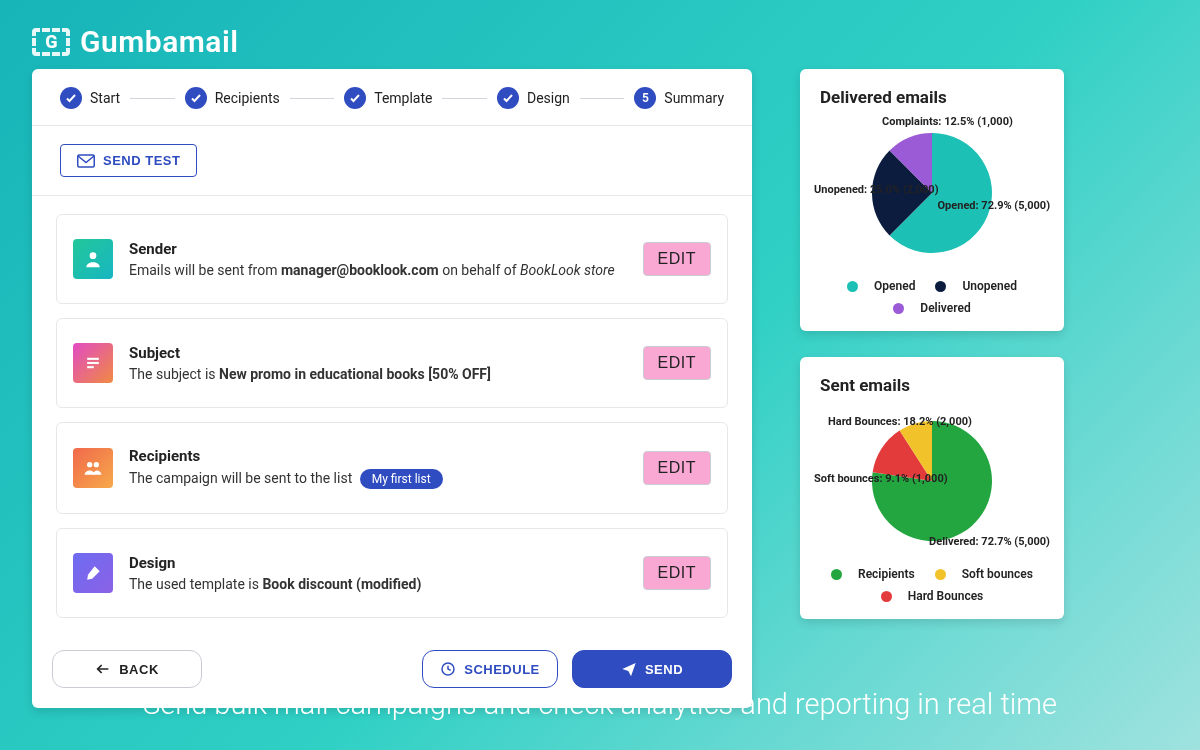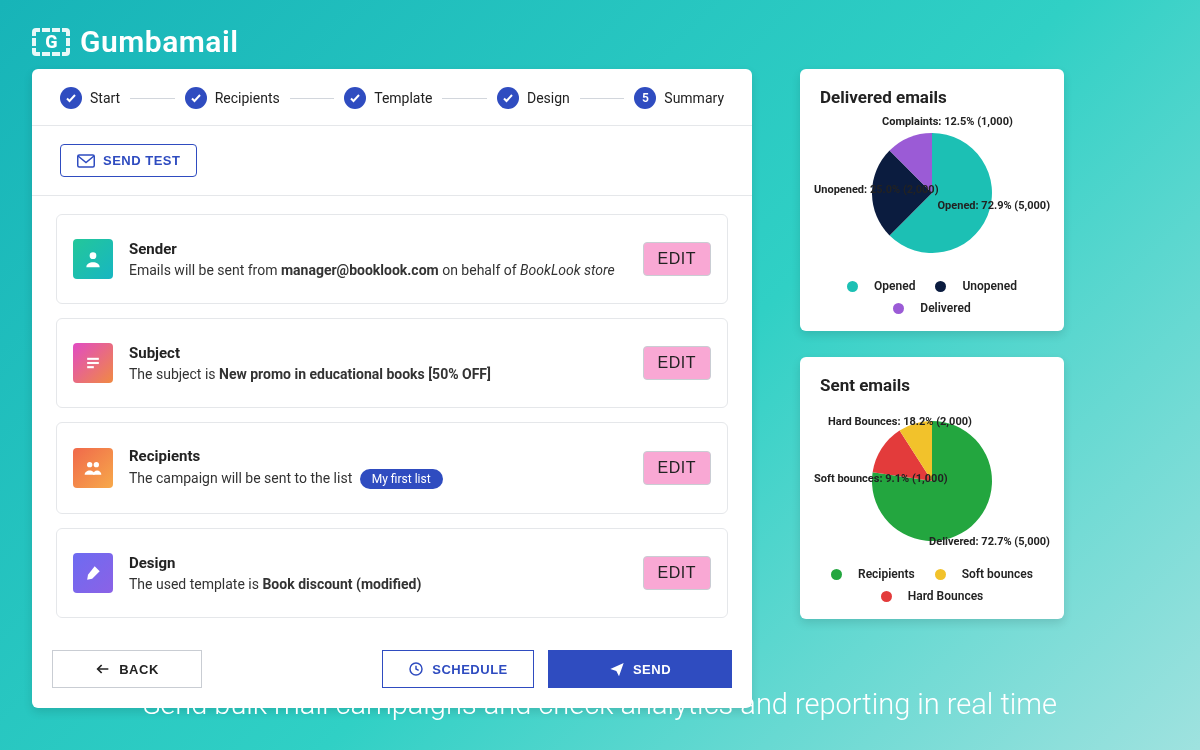--- a/index.html
+++ b/index.html
@@ -159,41 +159,41 @@
   }
   .btn {
     display: inline-flex;
     align-items: center;
     justify-content: center;
     gap: 8px;
     font-weight: 600;
     font-size: 13px;
     letter-spacing: 0.5px;
     padding: 10px 0;
-    border-radius: 0;
+    border-radius: 12px;
     cursor: pointer;
   }
   .btn-back {
     border: 1px solid #c9cdd3;
     background: #fff;
     color: #222;
     width: 150px;
     margin-right: auto;
   }
   .btn-schedule {
     border: 1.5px solid #2f4cc0;
     background: #fff;
     color: #2f4cc0;
-    width: 152px;
+    width: 136px;
   }
   .btn-send {
     border: 1px solid #2f4cc0;
     background: #2f4cc0;
     color: #fff;
-    width: 184px;
+    width: 160px;
   }
   .btn svg { width: 16px; height: 16px; }
 
   
   .right-col {
     display: flex;
     flex-direction: column;
     gap: 26px;
   }
   .chart-card {

